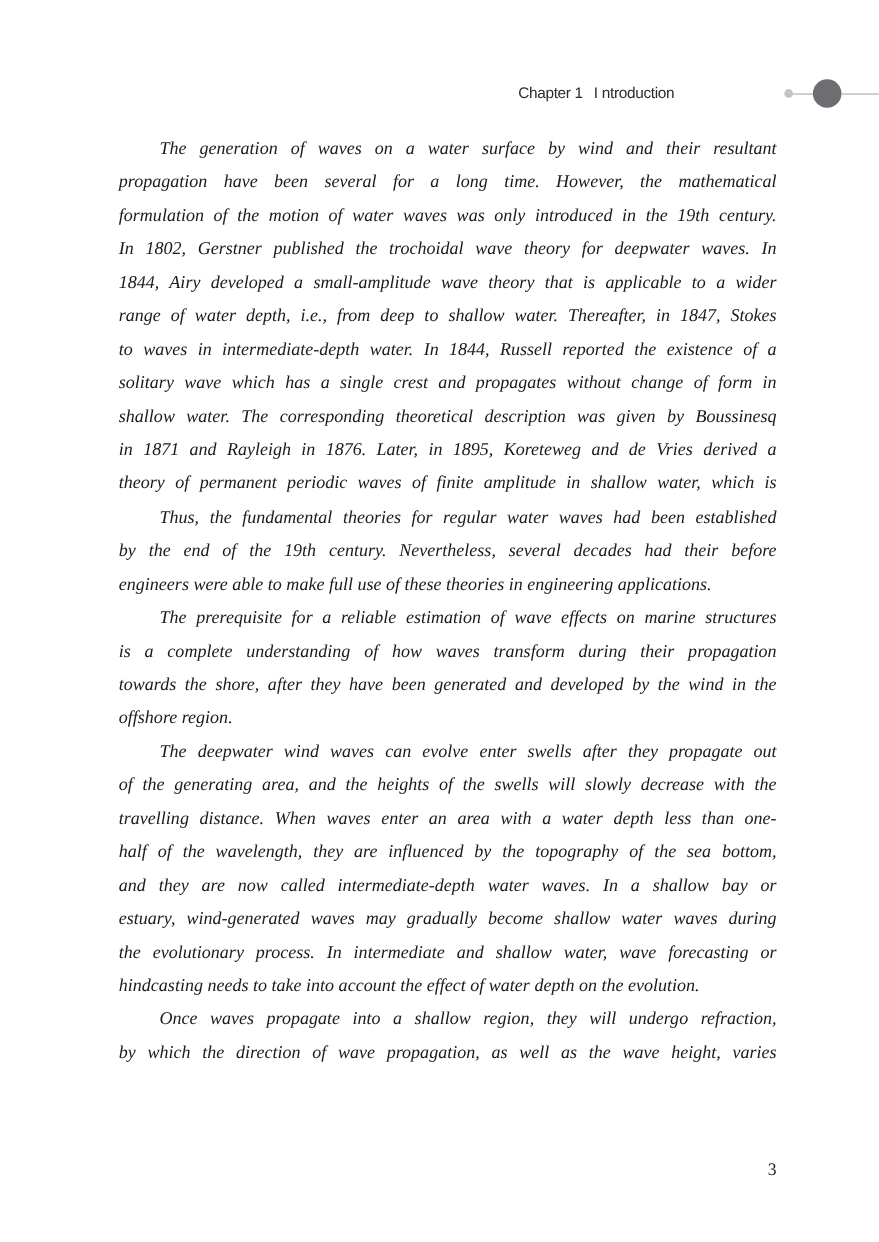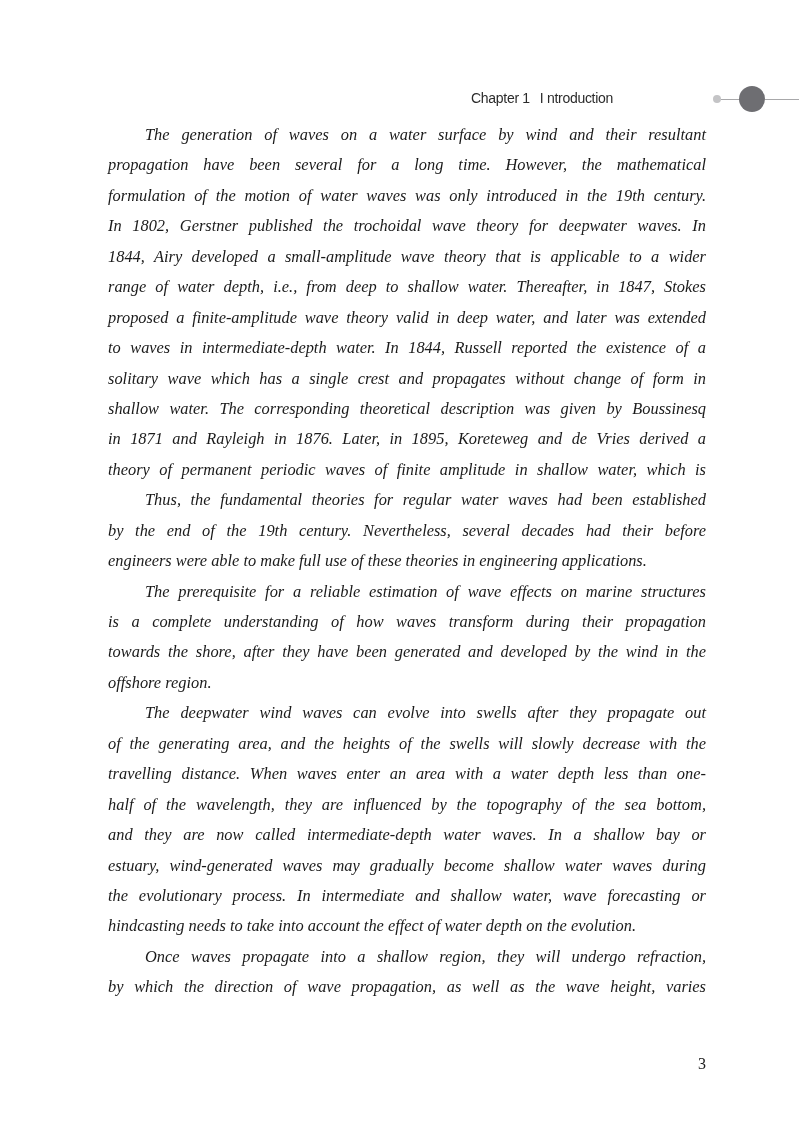--- a/index.html
+++ b/index.html
@@ -1,18 +1,18 @@
 <!DOCTYPE html>
 <html><head>
 <meta charset="utf-8">
 <style>
   html, body { margin: 0; padding: 0; background: #ffffff; }
   body { width: 799px; height: 1129px; position: relative; overflow: hidden; }
   .header {
-    position: absolute; top: 72px; left: 0; width: 706px; height: 26px; margin-top: 14px;
+    position: absolute; top: 72px; left: 0; width: 706px; height: 26px;
   }
   .header-text {
     position: absolute; right: 93px; top: 4px;
     font-family: "Liberation Sans", sans-serif; font-size: 14px; color: #2b2b2b;
     letter-spacing: -0.3px; white-space: nowrap;
   }
   .header-text .chap { margin-right: 10px; }
   .dot-small {
     position: absolute; left: 713px; top: 9px; width: 8px; height: 8px;
     border-radius: 50%; background: #c4c4c6;
@@ -56,40 +56,39 @@
 </div>
 
 <div class="body-text" id="body-text">
     <div class="para">
       <div class="ln first">The generation of waves on a water surface by wind and their resultant</div>
       <div class="ln">propagation have been several for a long time. However, the mathematical</div>
       <div class="ln">formulation of the motion of water waves was only introduced in the 19th century.</div>
       <div class="ln">In 1802, Gerstner published the trochoidal wave theory for deepwater waves. In</div>
       <div class="ln">1844, Airy developed a small-amplitude wave theory that is applicable to a wider</div>
       <div class="ln">range of water depth, i.e., from deep to shallow water. Thereafter, in 1847, Stokes</div>
-      <div class="ln">proposed a finite-amplitude wave theory valid in deep water, and later was extended</div>
       <div class="ln">to waves in intermediate-depth water. In 1844, Russell reported the existence of a</div>
       <div class="ln">solitary wave which has a single crest and propagates without change of form in</div>
       <div class="ln">shallow water. The corresponding theoretical description was given by Boussinesq</div>
       <div class="ln">in 1871 and Rayleigh in 1876. Later, in 1895, Koreteweg and de Vries derived a</div>
       <div class="ln">theory of permanent periodic waves of finite amplitude in shallow water, which is</div>
     </div>
     <div class="para">
       <div class="ln first">Thus, the fundamental theories for regular water waves had been established</div>
       <div class="ln">by the end of the 19th century. Nevertheless, several decades had their before</div>
       <div class="ln last">engineers were able to make full use of these theories in engineering applications.</div>
     </div>
     <div class="para">
       <div class="ln first">The prerequisite for a reliable estimation of wave effects on marine structures</div>
       <div class="ln">is a complete understanding of how waves transform during their propagation</div>
       <div class="ln">towards the shore, after they have been generated and developed by the wind in the</div>
       <div class="ln last">offshore region.</div>
     </div>
     <div class="para">
-      <div class="ln first">The deepwater wind waves can evolve into swells after they propagate out</div>
+      <div class="ln first">The deepwater wind waves can evolve enter swells after they propagate out</div>
       <div class="ln">of the generating area, and the heights of the swells will slowly decrease with the</div>
       <div class="ln">travelling distance. When waves enter an area with a water depth less than one-</div>
       <div class="ln">half of the wavelength, they are influenced by the topography of the sea bottom,</div>
       <div class="ln">and they are now called intermediate-depth water waves. In a shallow bay or</div>
       <div class="ln">estuary, wind-generated waves may gradually become shallow water waves during</div>
       <div class="ln">the evolutionary process. In intermediate and shallow water, wave forecasting or</div>
       <div class="ln last">hindcasting needs to take into account the effect of water depth on the evolution.</div>
     </div>
     <div class="para">
       <div class="ln first">Once waves propagate into a shallow region, they will undergo refraction,</div>

